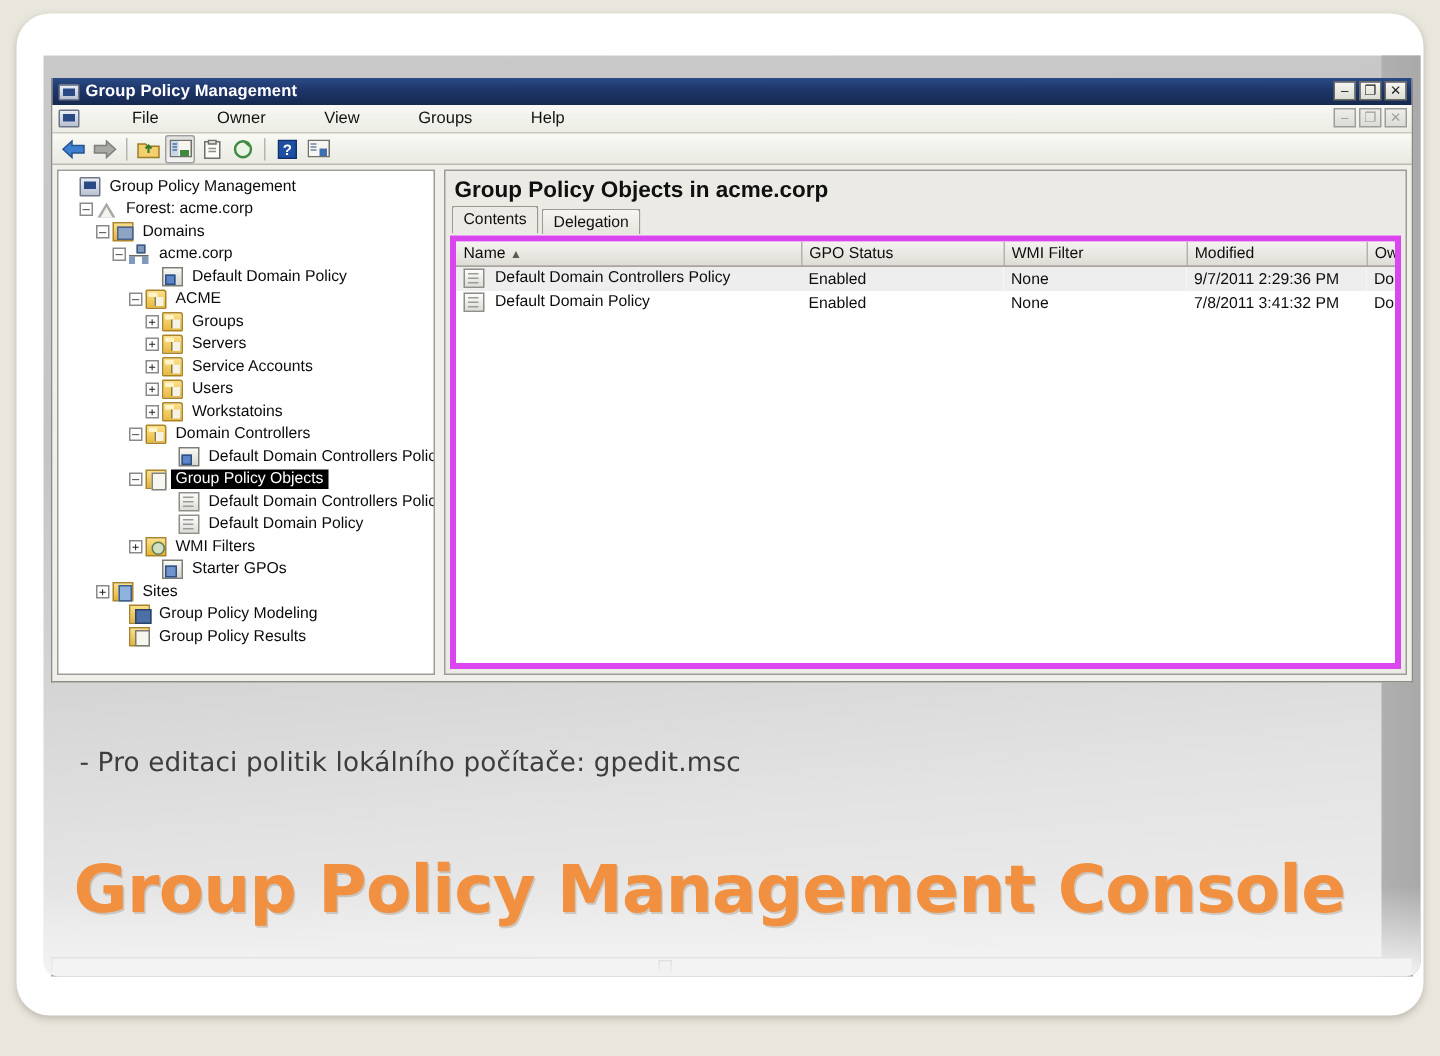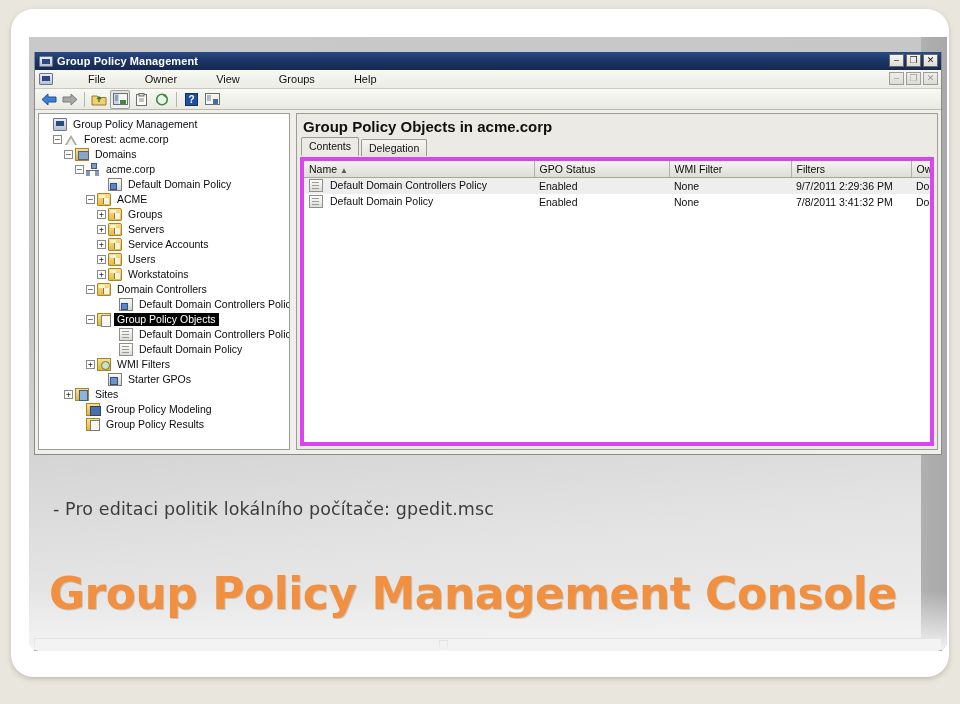--- a/index.html
+++ b/index.html
@@ -467,21 +467,21 @@
                   <col style="width:120px">
                   <col style="width:60px">
               </colgroup>
               <thead>
                 <tr>
                   <th>
                     <span>Name</span><span class="sort-asc">▲</span>
                   </th>
                   <th>GPO Status</th>
                   <th>WMI Filter</th>
-                  <th>Filters</th>
+                  <th>Modified</th>
                   <th>Owner</th>
                 </tr>
               </thead>
               <tbody id="gpo-rows">
                   <tr class="row-alt">
                     <td>
                       <span class="cell-name">
                         <span class="ico ico-doc"></span>
                         <span>Default Domain Controllers Policy</span>
                       </span>

